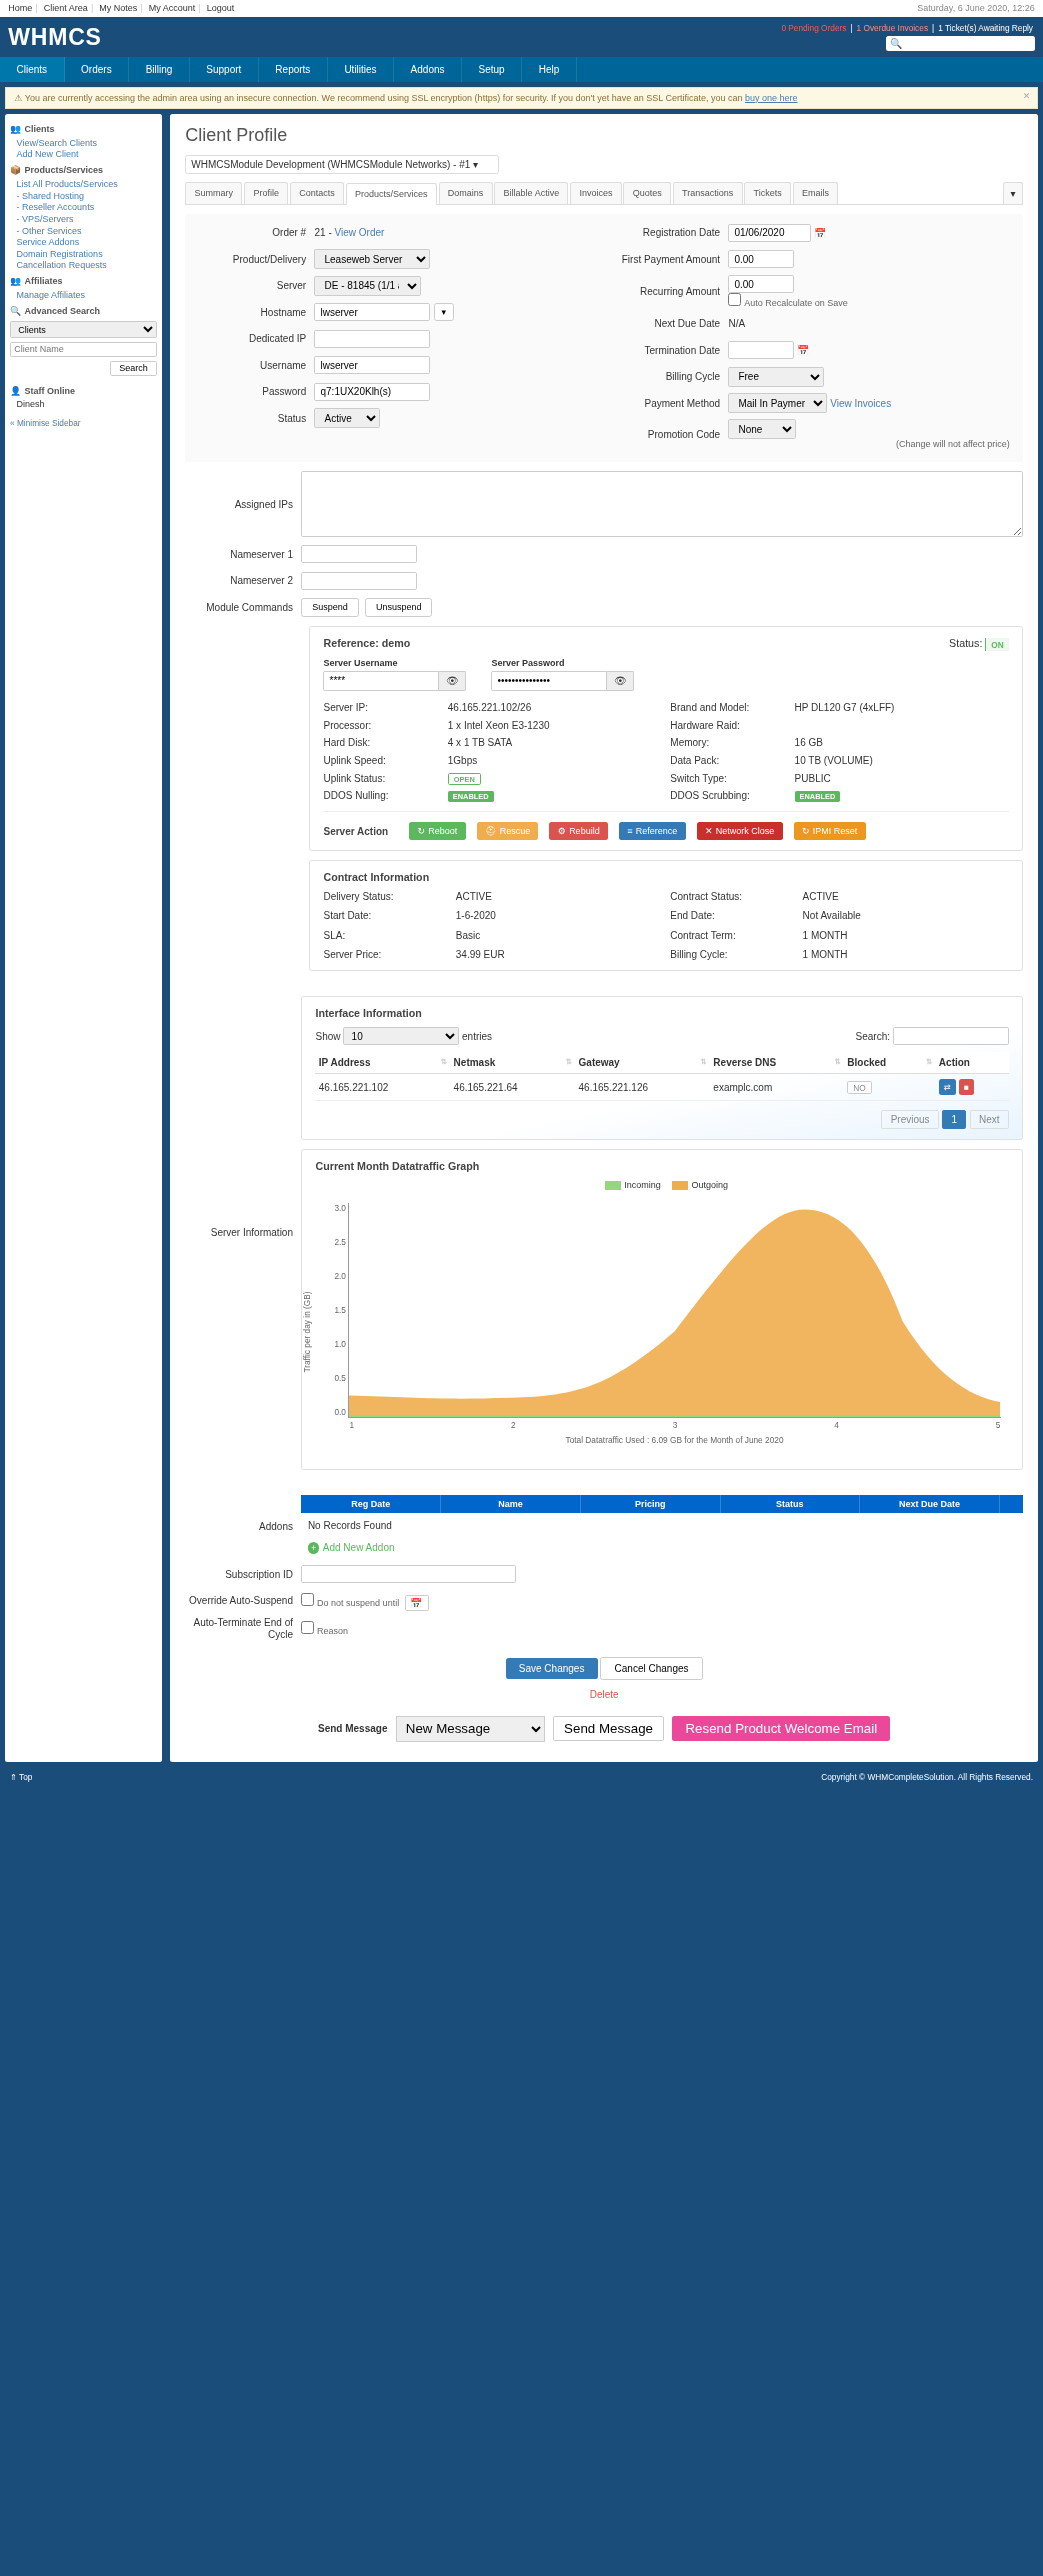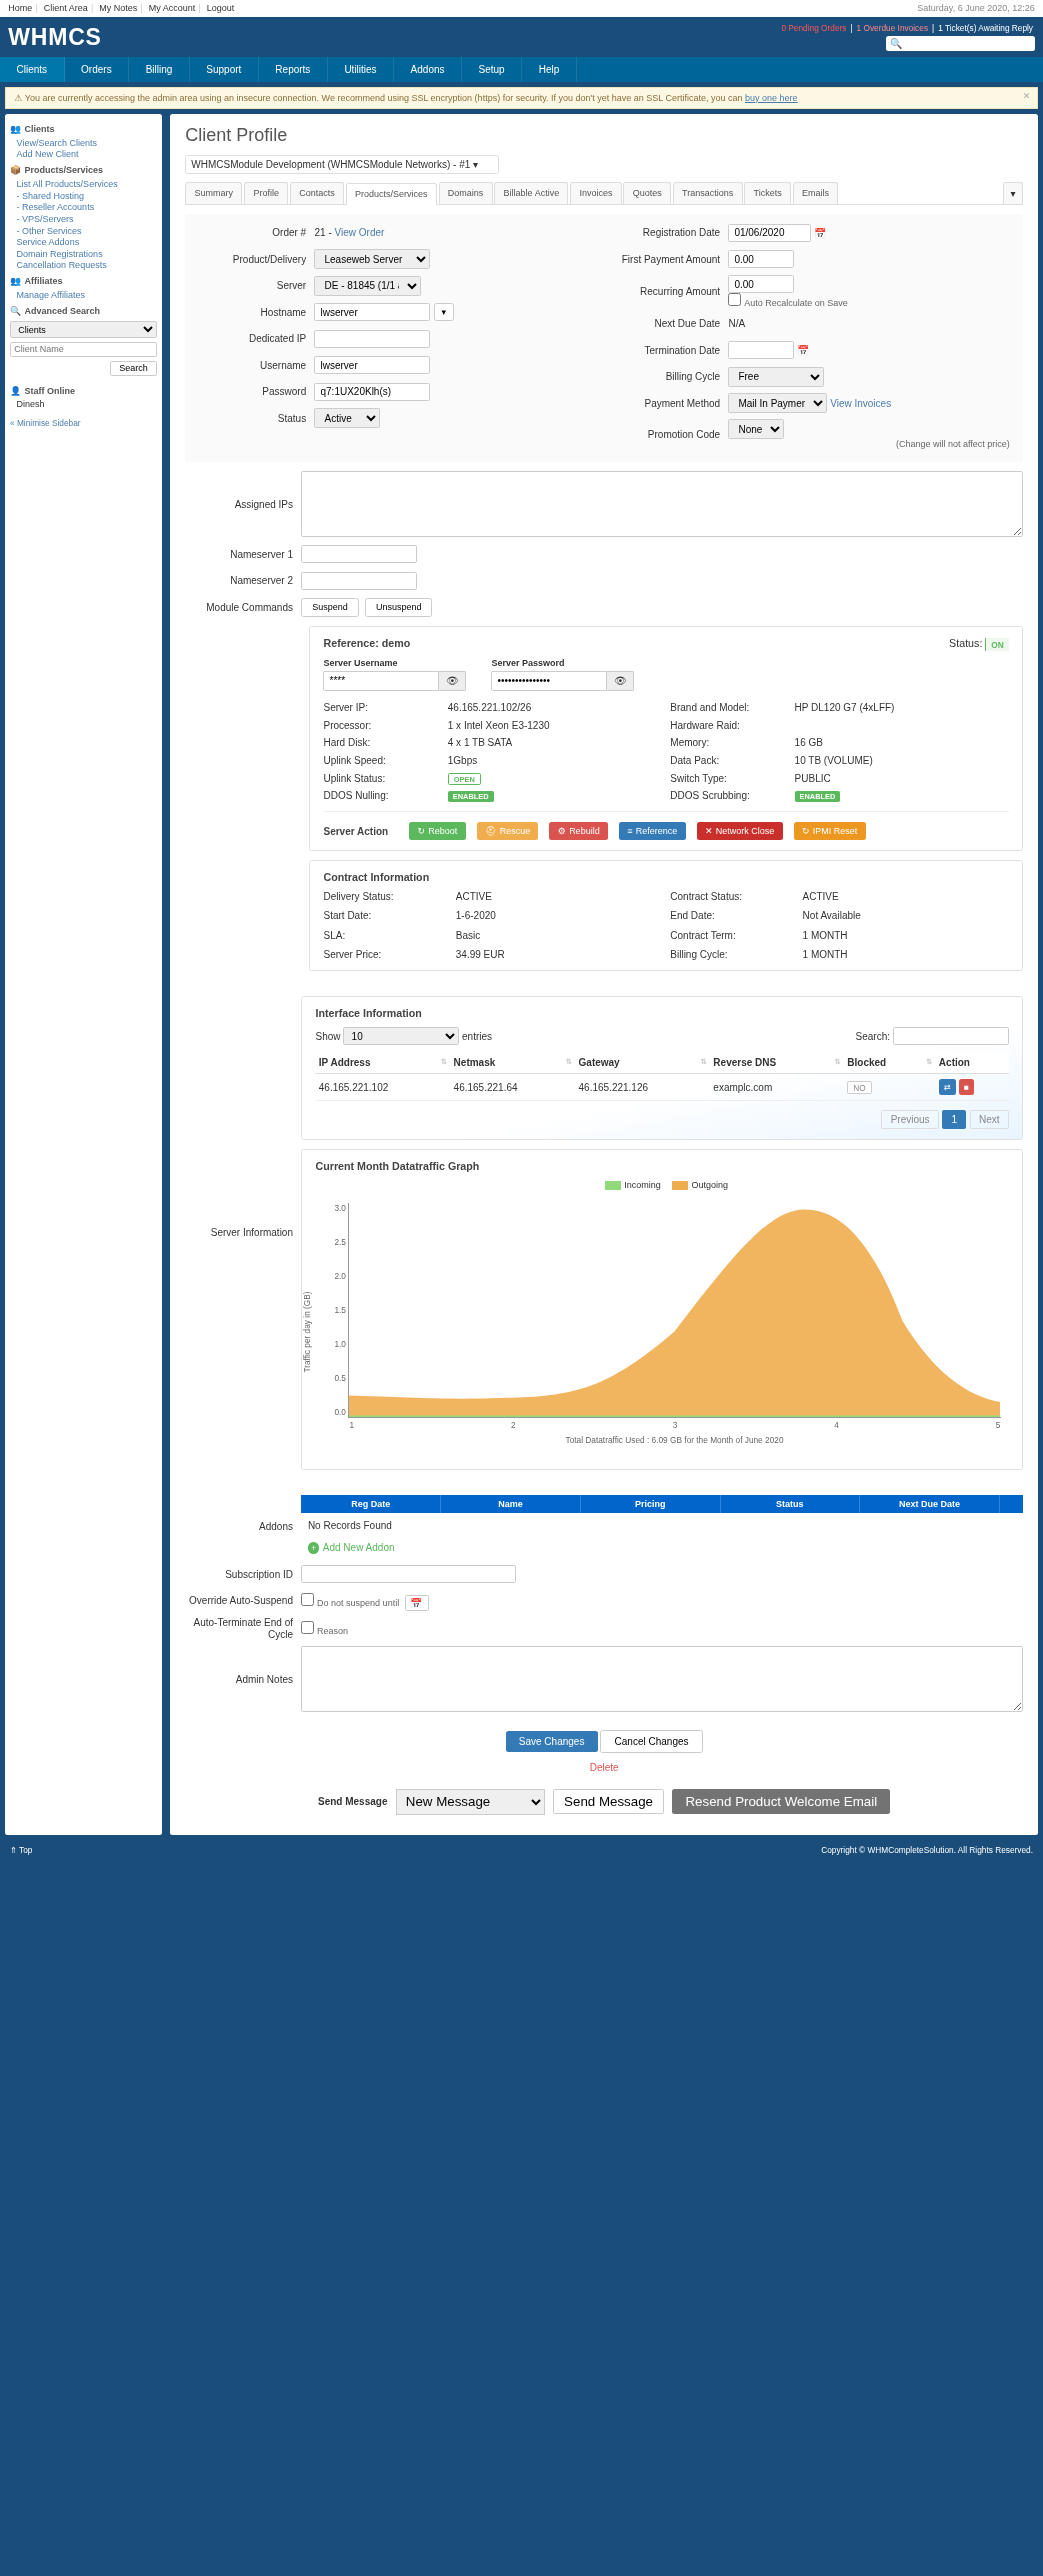--- a/index.html
+++ b/index.html
@@ -135,21 +135,21 @@
 
 .footer-actions { text-align: center; margin: 16.5px 0 8.3px;}
 .footer-actions .save { background: #337ab7; color: #fff; padding: 5px 13.2px; border: none; border-radius: 2.5px; font-size: 10px; cursor: pointer;}
 .footer-actions .cancel { background: #fff; border: 0.8px solid #ccc; padding: 5px 13.2px; border-radius: 2.5px; font-size: 10px; cursor: pointer;}
 .delete-link { text-align: center; color: #d9534f; font-size: 10px; cursor: pointer;}
 
 .send-msg { display: flex; align-items: center; justify-content: center; gap: 8.3px; margin: 16.5px 0 8.3px; font-size: 10px;}
 .send-msg label { font-weight: bold;}
 .send-msg select { padding: 3.3px 5px; border: 0.8px solid #ccc; width: 149px;}
 .send-msg .btn-send { padding: 4.1px 10px; border: 0.8px solid #ccc; background: #fff; border-radius: 1.7px; cursor: pointer;}
-.send-msg .btn-resend { padding: 5px 13.2px; background: #737373; color: #fff; border: none; border-radius: 2.5px; cursor: pointer;}
+.send-msg .btn-resend { padding: 5px 13.2px; background: #ec4899; color: #fff; border: none; border-radius: 2.5px; cursor: pointer;}
 
 .bottombar { background: #1a4d7a; color: #fff; padding: 5px 10px; display: flex; justify-content: space-between; font-size: 8.3px;}
 .bottombar a { color: #fff; text-decoration: none;}
 </style>
 </head>
 <body>
 
 <div class="container">
 
 <div class="topbar">
@@ -305,21 +305,21 @@
         <div class="form-row">
                 <label>Billing Cycle</label>
                 <div class="val"><select style="width:96px"><option>Free</option></select></div>
               </div>
         <div class="form-row">
                 <label>Payment Method</label>
                 <div class="val"><select style="width:99px"><option>Mail In Payment</option></select> <a class="link">View Invoices</a></div>
               </div>
         <div class="form-row">
                 <label>Promotion Code</label>
-                <div class="val"><select style="width:56px"><option>None</option></select><div class="note-txt">(Change will not affect price)</div></div>
+                <div class="val"><select style="width:68px"><option>None</option></select><div class="note-txt">(Change will not affect price)</div></div>
               </div>
       </div>
     </div>
     </div>
 
     <div class="form-row">
           <label>Assigned IPs</label>
           <div class="val"><textarea style=""></textarea></div>
         </div>
     <div class="form-row">
@@ -527,24 +527,20 @@
           <div class="val"><input type="text" style="width: 215px;"></div>
         </div>
     <div class="form-row">
           <label>Override Auto-Suspend</label>
           <div class="val"><input type="checkbox" style=""> <span class="chkbox-label">Do not suspend until</span> &nbsp;<span style="border:0.8px solid #ccc;padding:1.7px 5px;border-radius:1.7px">📅</span></div>
         </div>
     <div class="form-row">
           <label style="line-height:1.2">Auto-Terminate End of Cycle</label>
           <div class="val"><input type="checkbox" style=""> <span class="chkbox-label">Reason</span></div>
         </div>
-    <div class="form-row">
-          <label>Admin Notes</label>
-          <div class="val"><textarea style=""></textarea></div>
-        </div>
 
     <div class="footer-actions">
       <button class="save">Save Changes</button>
       <button class="cancel">Cancel Changes</button>
     </div>
     <div class="delete-link">Delete</div>
 
     <div class="send-msg">
       <label>Send Message</label>
       <select><option>New Message</option></select>

